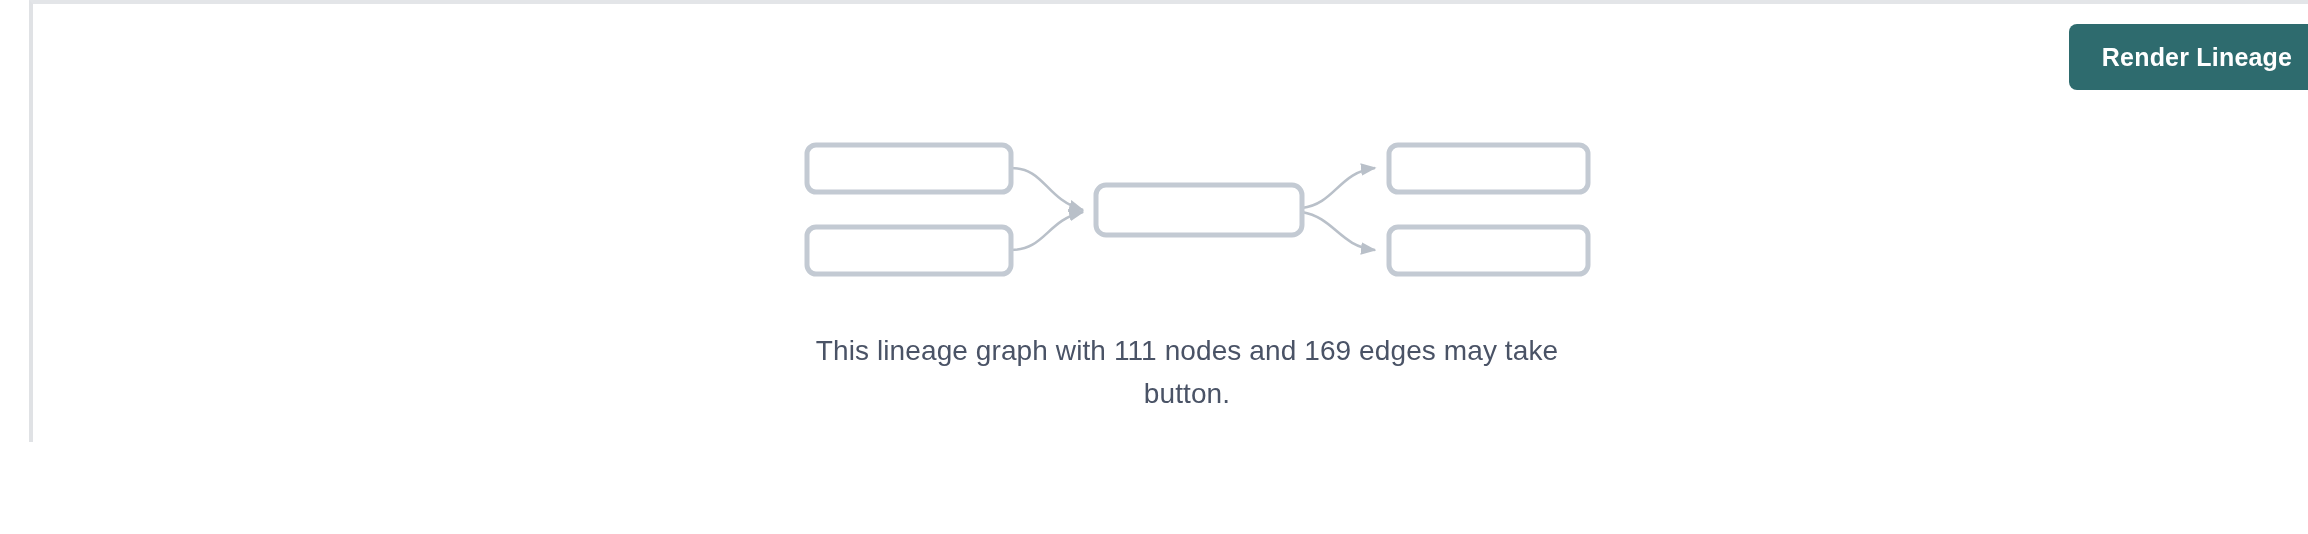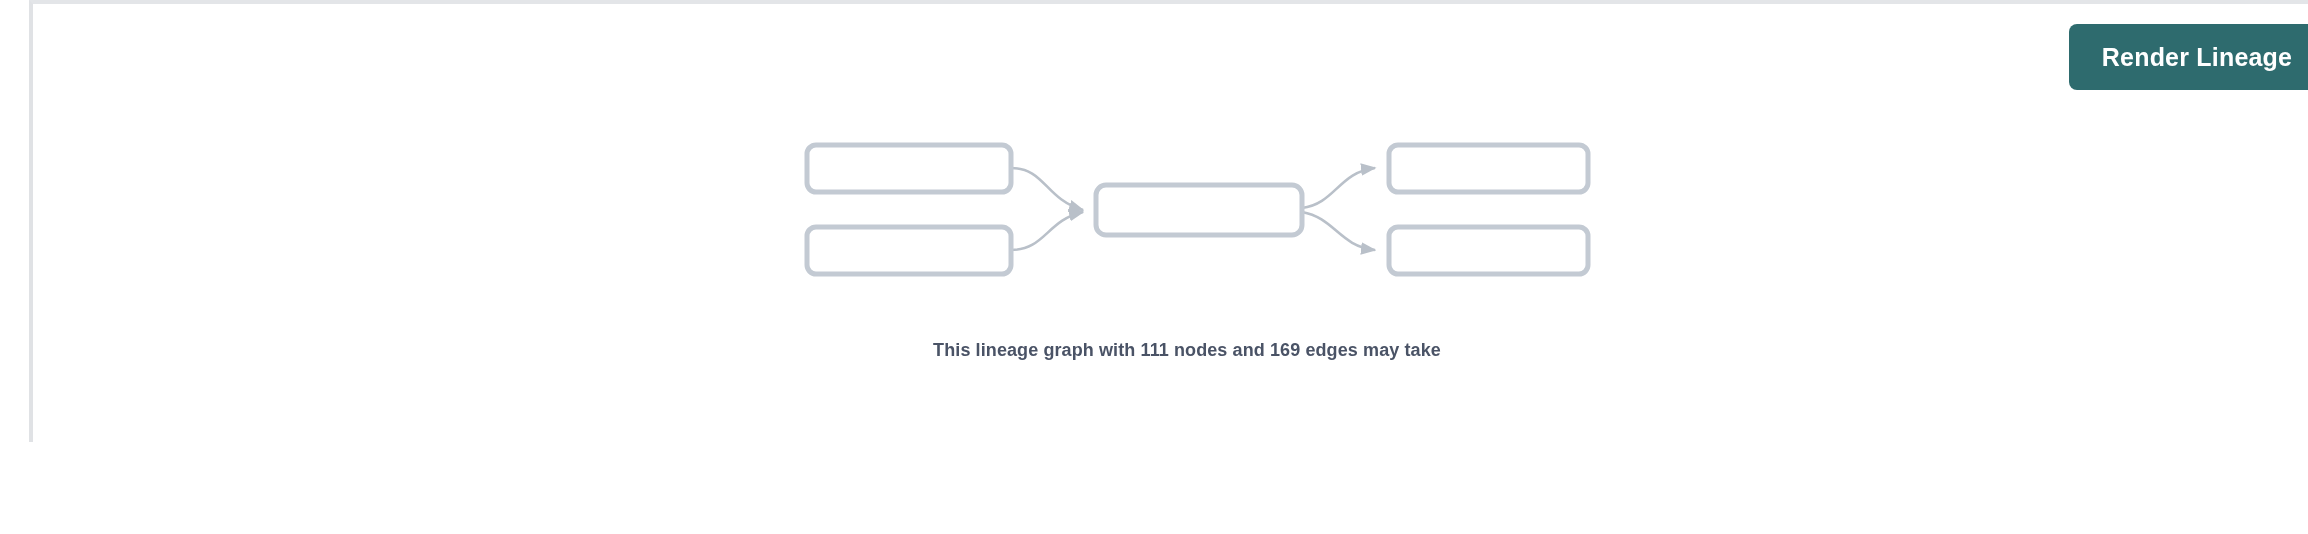--- a/index.html
+++ b/index.html
@@ -76,22 +76,22 @@
 
   
   .lineage-message {
     position: absolute;
     left: 754px;
     top: 325px;
     width: 800px;
     text-align: center;
     color: #4a5366;
     font-family: "Liberation Sans", sans-serif;
-    font-size: 18px;
-    font-weight: bold;
+    font-size: 28px;
+    font-weight: normal;
     line-height: 43px;
     letter-spacing: 0.1px;
   }
 </style>
 </head>
 <body>
 
 <div class="panel">
 
   <button class="render-lineage-button">Render Lineage</button>
@@ -115,15 +115,16 @@
       <rect class="ph-node" x="24" y="21" width="204" height="47" rx="9" ry="9"></rect>
       <rect class="ph-node" x="24" y="103" width="204" height="47" rx="9" ry="9"></rect>
       <rect class="ph-node" x="313" y="61" width="206" height="50" rx="10" ry="10"></rect>
       <rect class="ph-node" x="606" y="21" width="199" height="47" rx="9" ry="9"></rect>
       <rect class="ph-node" x="606" y="103" width="199" height="47" rx="9" ry="9"></rect>
     </svg>
   </div>
 
   <div class="lineage-message">
     <div>This lineage graph with 111 nodes and 169 edges may take</div>
+    <div>button.</div>
   </div>
 
 </div>
 
 </body></html>

